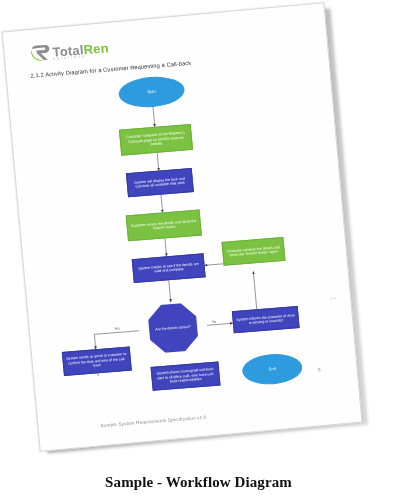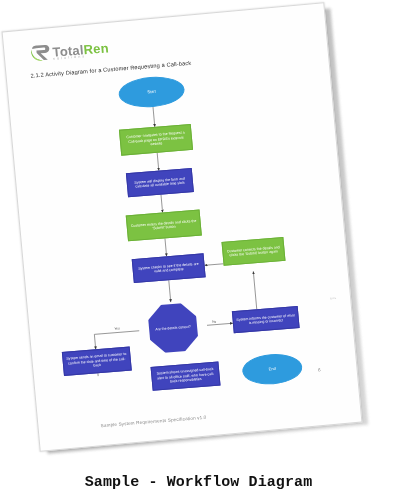--- a/index.html
+++ b/index.html
@@ -138,21 +138,21 @@
 
   
   #caption{
     position:absolute;
     left:0; right:0; top:474px;
     text-align:center;
     font-size:15px;
     font-weight:bold;
     color:#111111;
     letter-spacing:.1px;
-    font-family:Liberation Mono, monospace;
+    font-family:Liberation Serif, serif;
   }
 </style>
 </head>
 <body>
 
 <div id="doc-stage">
 
   <div id="page-shadow"></div>
 
   <div id="page-sheet">

